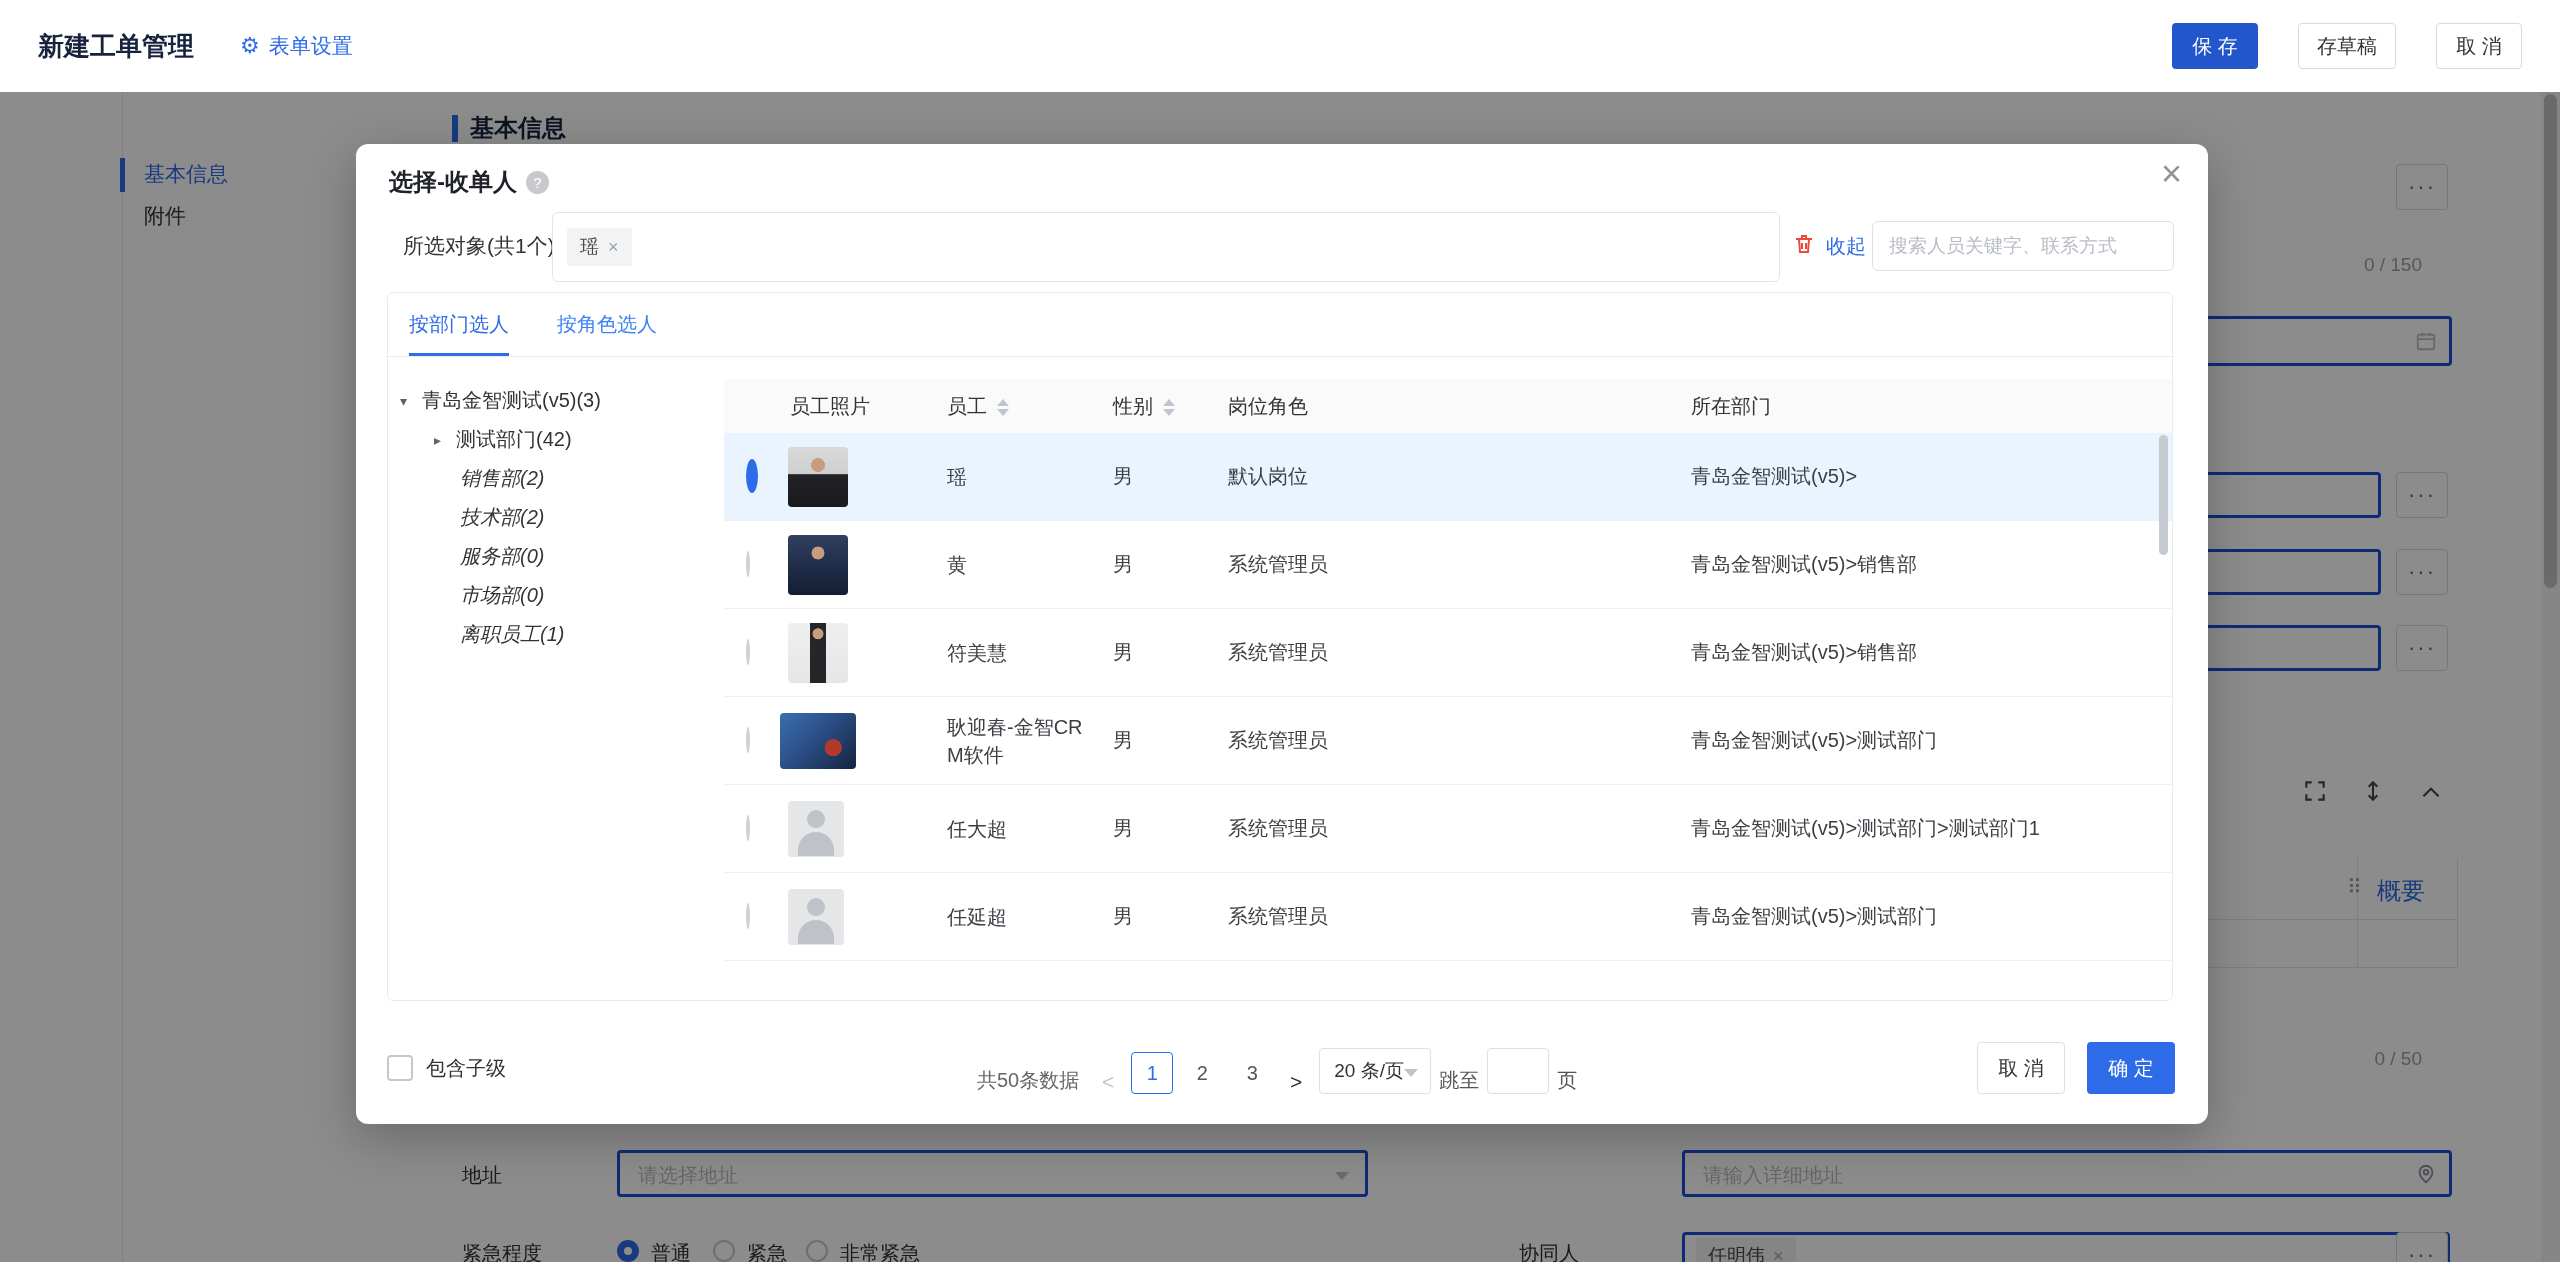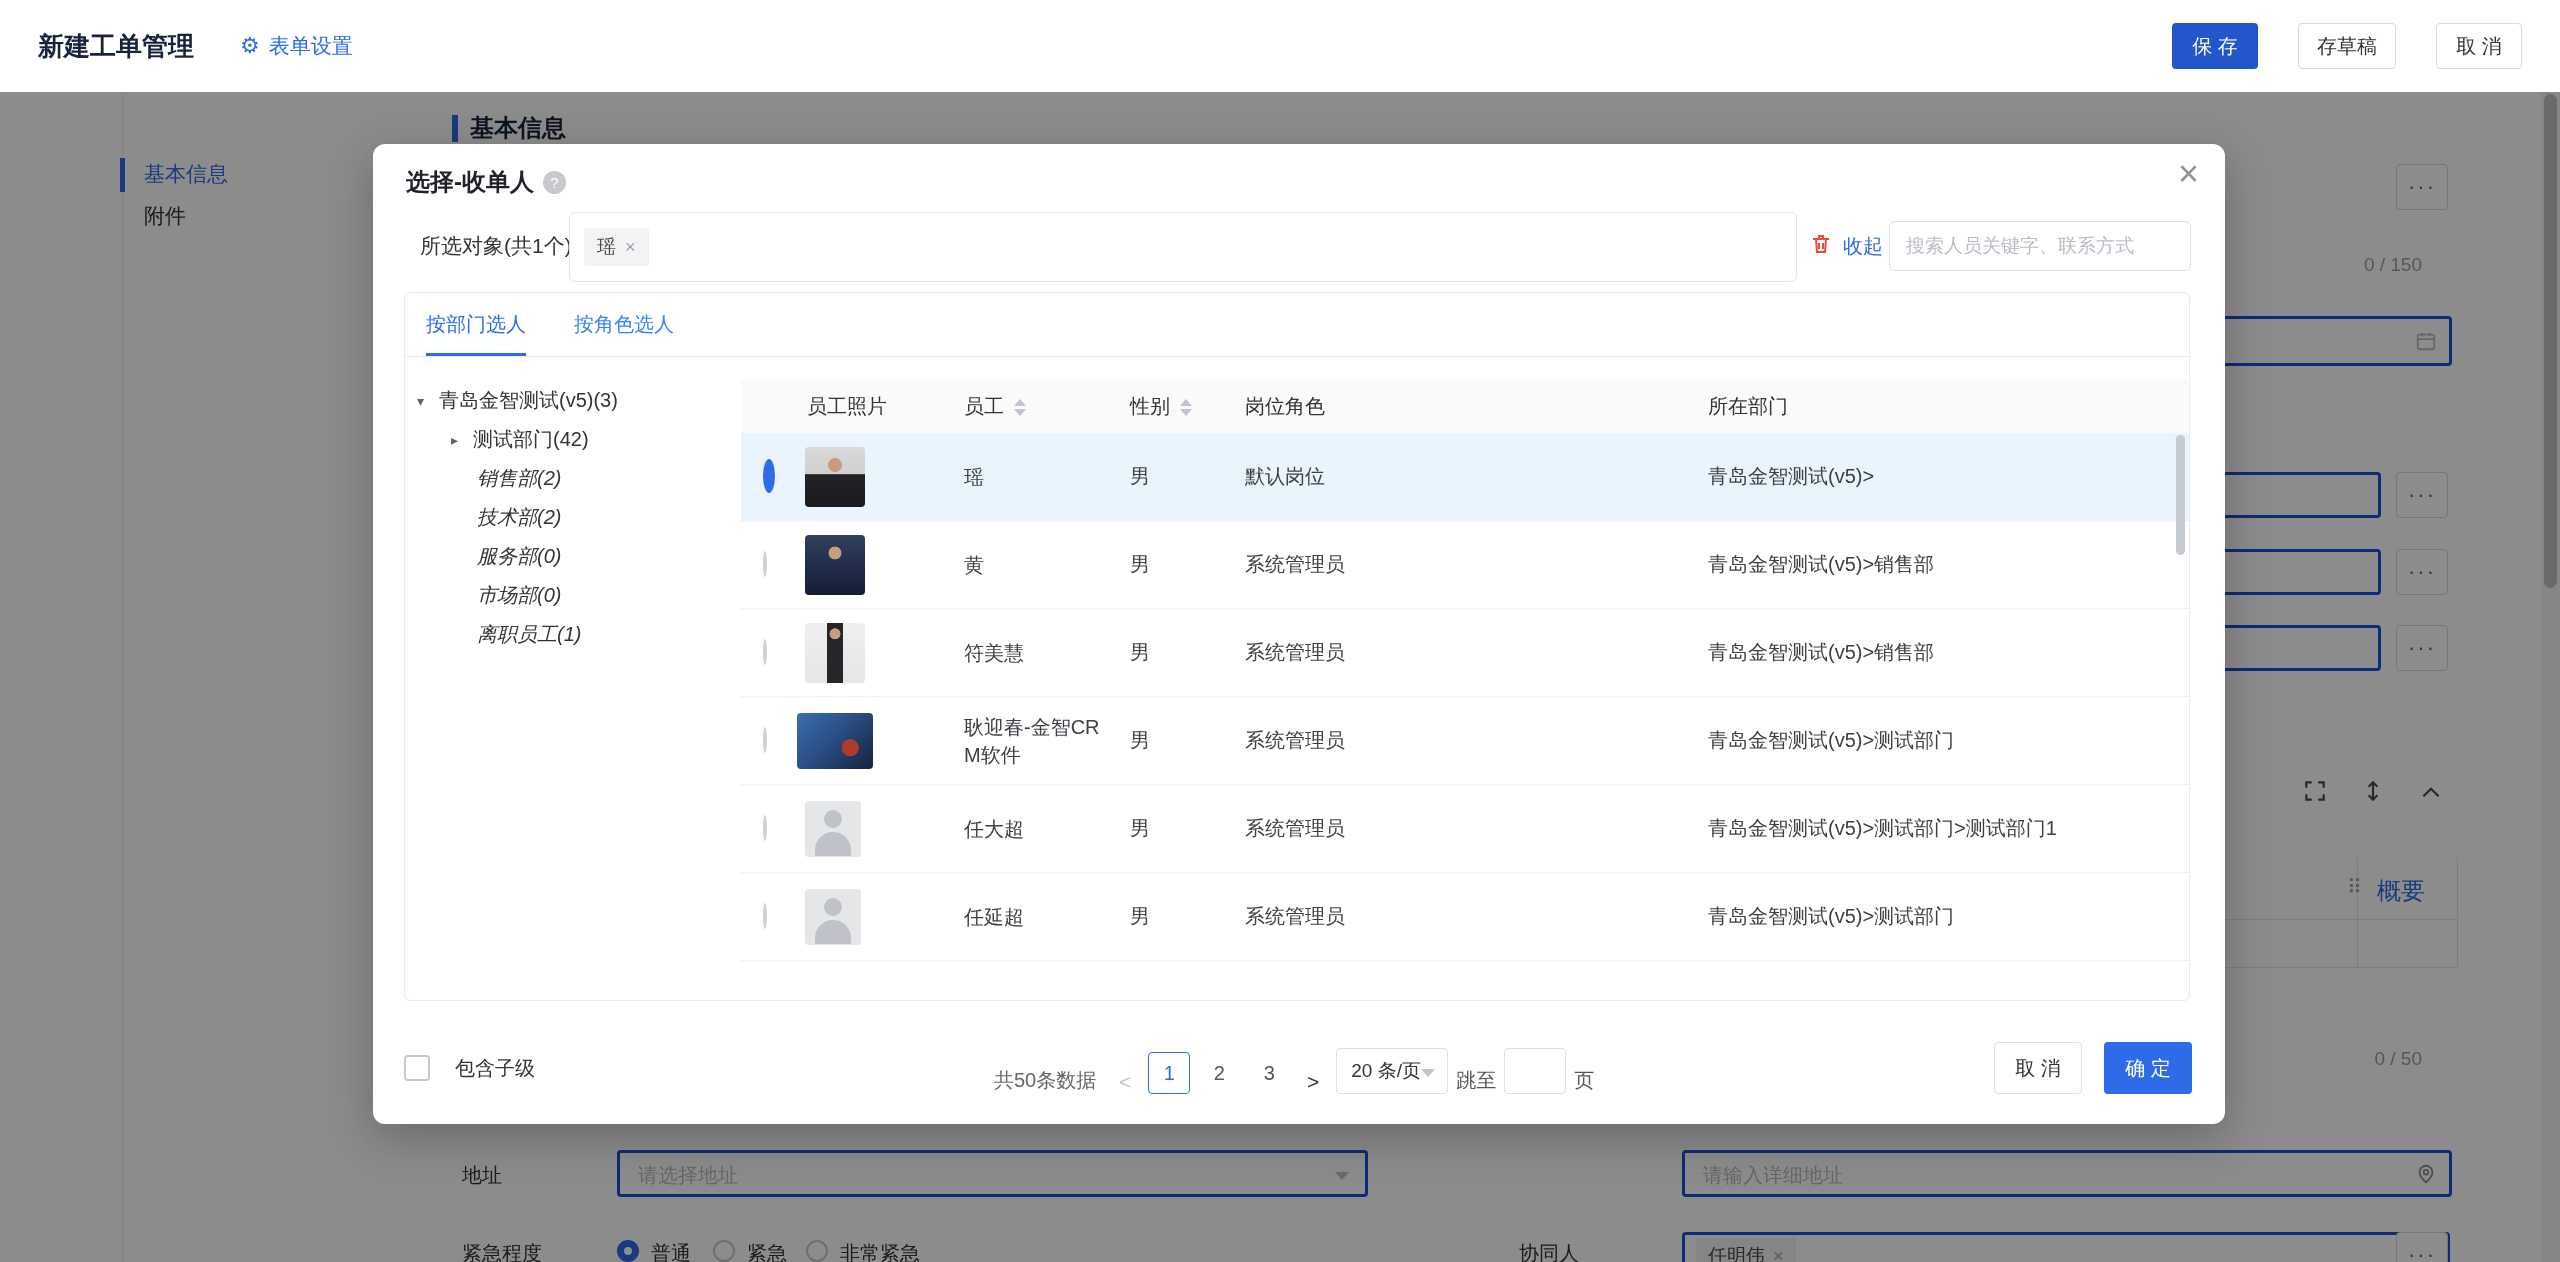--- a/index.html
+++ b/index.html
@@ -61,21 +61,21 @@
   .bg-tag{position:absolute;display:inline-flex;align-items:center;height:36px;padding:0 12px;background:#f2f3f5;border-radius:3px;font-size:19px;color:#4a4a4a;}
   .bg-tag .x{margin-left:8px;color:#9aa0a8;font-size:18px;cursor:pointer;}
 
   .page-scrollbar{position:absolute;right:0;top:92px;width:19px;bottom:0;background:#f5f5f5;}
   .page-scrollbar .thumb{position:absolute;left:3px;top:2px;width:13px;height:494px;background:#c1c1c1;border-radius:7px;cursor:pointer;}
 
   
   .overlay{position:absolute;left:0;top:92px;right:0;bottom:0;background:rgba(0,0,0,0.45);z-index:10;}
 
   
-  .modal{position:absolute;left:373px;top:144px;width:1852px;height:980px;background:#fff;border-radius:12px;
+  .modal{position:absolute;left:356px;top:144px;width:1852px;height:980px;background:#fff;border-radius:12px;
     box-shadow:0 14px 48px rgba(0,0,0,0.25);z-index:20;}
   .m-title-row{position:absolute;left:33px;top:22px;display:flex;align-items:center;gap:9px;}
   .m-title{font-size:24px;font-weight:bold;color:#1f2329;}
   .help-circle{width:23px;height:23px;border-radius:50%;background:#c8c9cc;color:#fff;font-size:15px;display:flex;align-items:center;justify-content:center;cursor:pointer;}
   .m-close{position:absolute;right:26px;top:12px;font-size:36px;color:#909399;cursor:pointer;line-height:1;}
 
   .sel-label{position:absolute;left:47px;top:66px;height:72px;line-height:72px;font-size:21px;color:#333;}
   .tag-box{position:absolute;left:196px;top:68px;width:1228px;height:70px;border:1px solid #e3e5e8;border-radius:6px;padding:15px 14px;background:#fff;}
   .tag{display:inline-flex;align-items:center;height:38px;padding:0 13px;background:#f2f3f5;border-radius:3px;font-size:19px;color:#4a4a4a;}
   .tag .x{margin-left:9px;color:#9aa0a8;font-size:18px;cursor:pointer;}
@@ -116,21 +116,21 @@
   .photo-1{background:radial-gradient(circle at 50% 30%,#c89c7e 0 13%,rgba(0,0,0,0) 14%),linear-gradient(180deg,#d9d9d9 0%,#d0d0d0 45%,#232327 46%,#1a1a1e 100%);}
   .photo-2{background:radial-gradient(circle at 50% 30%,#c89c7e 0 12%,rgba(0,0,0,0) 13%),linear-gradient(180deg,#31405e 0%,#22304d 45%,#141d33 100%);}
   .photo-3{background:radial-gradient(circle at 50% 18%,#c89c7e 0 9%,rgba(0,0,0,0) 10%),linear-gradient(90deg,rgba(0,0,0,0) 0 36%,#26262a 36% 64%,rgba(0,0,0,0) 64%),linear-gradient(180deg,#efefef 0%,#e6e6e6 100%);}
   .photo-4{width:76px;height:56px;margin-left:2px;background:radial-gradient(circle at 70% 62%,#b03a2c 0 13%,rgba(0,0,0,0) 14%),linear-gradient(135deg,#3a6fb0 0%,#2b4f86 45%,#16233d 100%);}
   .avatar{width:56px;height:56px;border-radius:4px;margin-left:10px;background:#e4e6e8;position:relative;overflow:hidden;}
   .avatar::before{content:"";position:absolute;left:50%;top:9px;transform:translateX(-50%);width:18px;height:18px;border-radius:50%;background:#bfc3c9;}
   .avatar::after{content:"";position:absolute;left:50%;top:31px;transform:translateX(-50%);width:36px;height:24px;border-radius:18px 18px 0 0;background:#bfc3c9;}
   .table-scroll{position:absolute;right:4px;top:56px;width:9px;height:120px;background:#c6cad1;border-radius:5px;cursor:pointer;}
 
   .modal-footer{position:absolute;left:31px;right:33px;top:898px;height:52px;display:flex;align-items:center;}
-  .checkbox-group{display:flex;align-items:center;gap:25px;}
+  .checkbox-group{display:flex;align-items:center;gap:13px;}
   .checkbox{width:26px;height:26px;border:2px solid #c5c8ce;border-radius:4px;background:#fff;cursor:pointer;}
   .checkbox-label{font-size:20px;color:#333;}
   .pagination{position:absolute;left:590px;top:0;height:52px;display:flex;align-items:flex-end;gap:8px;font-size:20px;color:#555;}
   .pg-total{color:#666;margin-right:6px;}
   .pg-arrow{width:30px;text-align:center;cursor:pointer;color:#333;font-size:21px;}
   .pg-arrow.disabled{color:#c0c4cc;}
   .pg-num{min-width:42px;height:42px;display:flex;align-items:center;justify-content:center;cursor:pointer;border-radius:4px;}
   .pg-num.active{border:1px solid var(--link);color:var(--link);}
   .pg-size{position:relative;width:112px;height:46px;border:1px solid #dcdfe6;border-radius:4px;display:flex;align-items:center;padding-left:14px;font-size:19px;color:#333;cursor:pointer;}
   .pg-size .sel-caret{top:20px;right:12px;}

